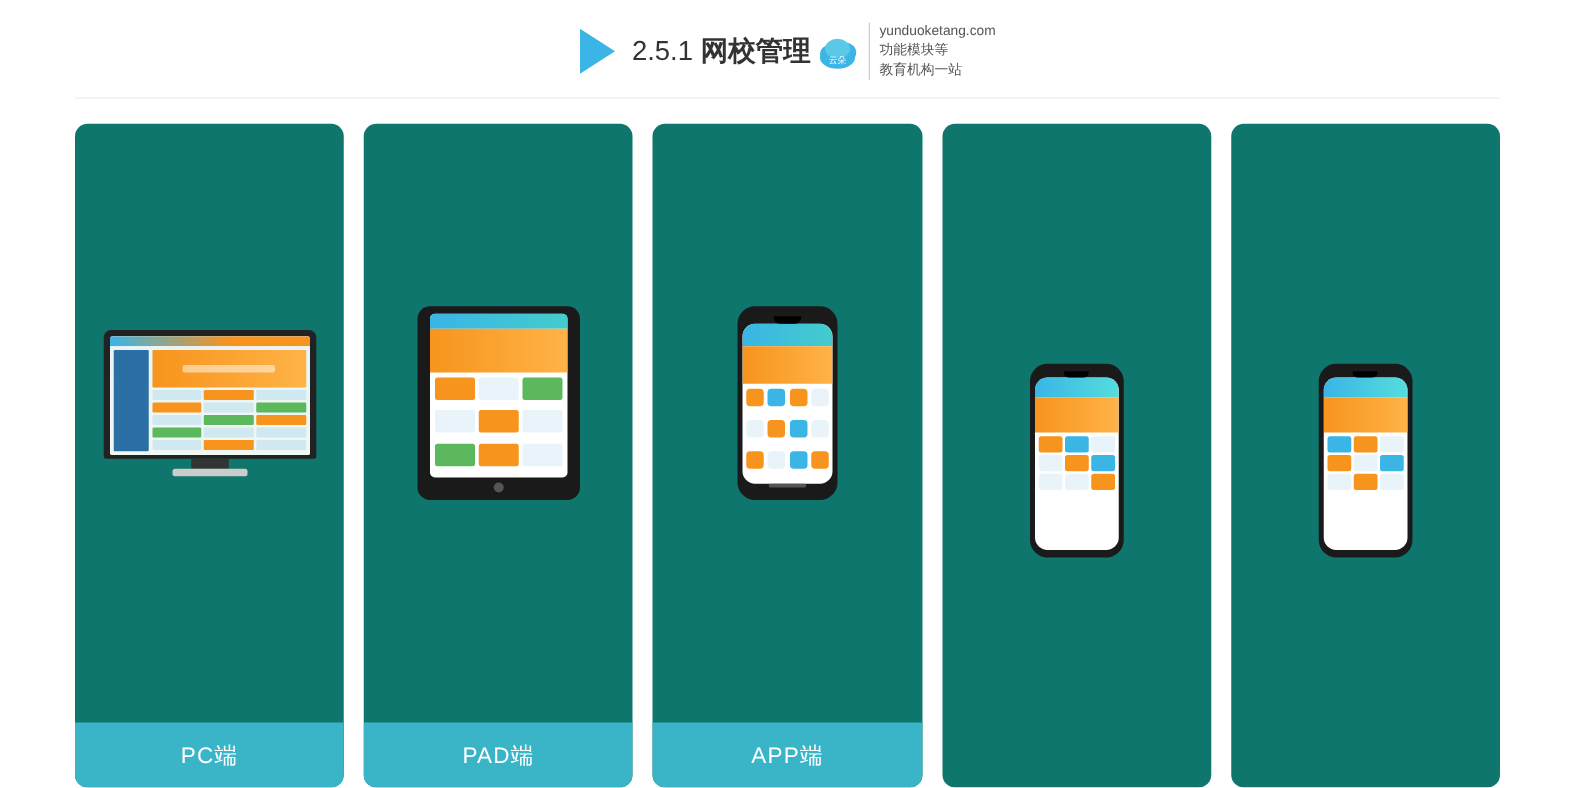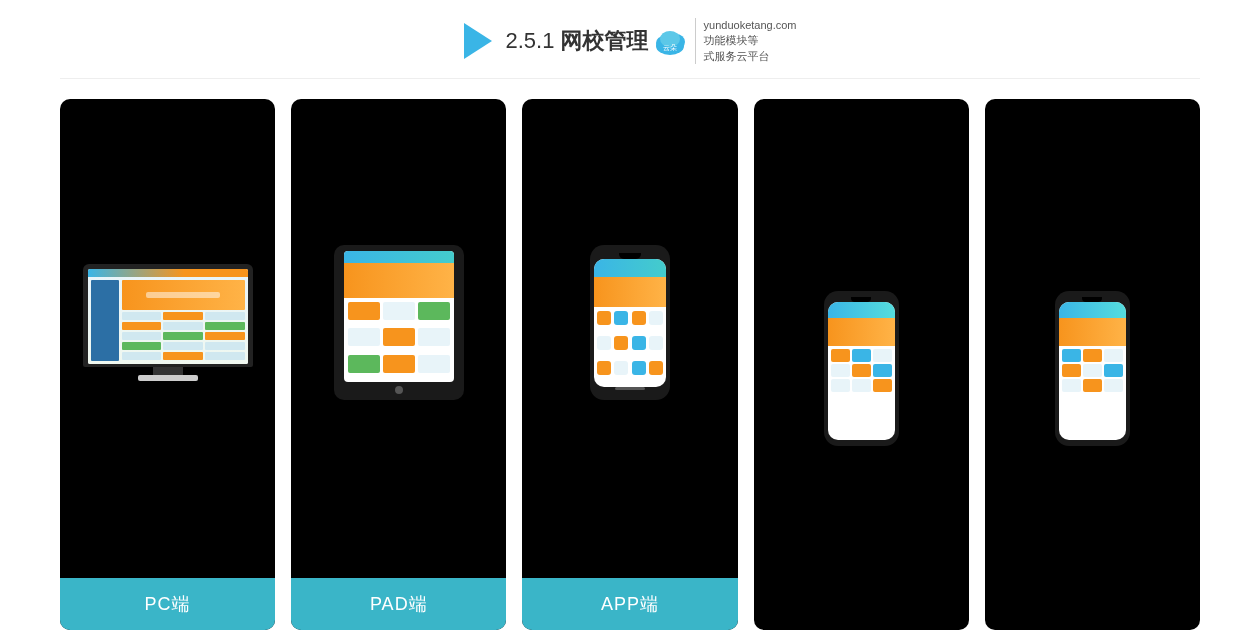--- a/index.html
+++ b/index.html
@@ -91,21 +91,21 @@
     .cards-container {
       display: flex;
       gap: 16px;
       margin-top: 20px;
       flex: 1;
       align-items: stretch;
     }
 
     .card {
       flex: 1;
-      background: #000000;
+      background: #0f766e;
       border-radius: 10px;
       display: flex;
       flex-direction: column;
       align-items: flex-end;
       overflow: hidden;
       min-height: 280px;
       gap: 40px;
     }
 
     .card-image-area {
@@ -472,21 +472,21 @@
           <ellipse cx="21" cy="26" rx="14" ry="9" fill="#3ab5e6"></ellipse>
           <ellipse cx="15" cy="23" rx="8" ry="7" fill="#3ab5e6"></ellipse>
           <ellipse cx="27" cy="22" rx="9" ry="8" fill="#3ab5e6"></ellipse>
           <ellipse cx="21" cy="19" rx="10" ry="8" fill="#5cc8e8"></ellipse>
           <text x="21" y="30" text-anchor="middle" fill="#fff" font-size="7" font-family="Arial">云朵</text>
         </svg>
       </div>
       <div class="brand-text-block">
         <span class="brand-name">yunduoketang.com</span>
         <span class="brand-name">功能模块等</span>
-        <span class="brand-name">式服务云平台</span>
+        <span class="brand-name">教育机构一站</span>
       </div>
     </div>
   </div>
 
 
   <div class="cards-container">
 
     <div class="card">
       <div class="card-image-area">
         <div class="pc-mockup">

